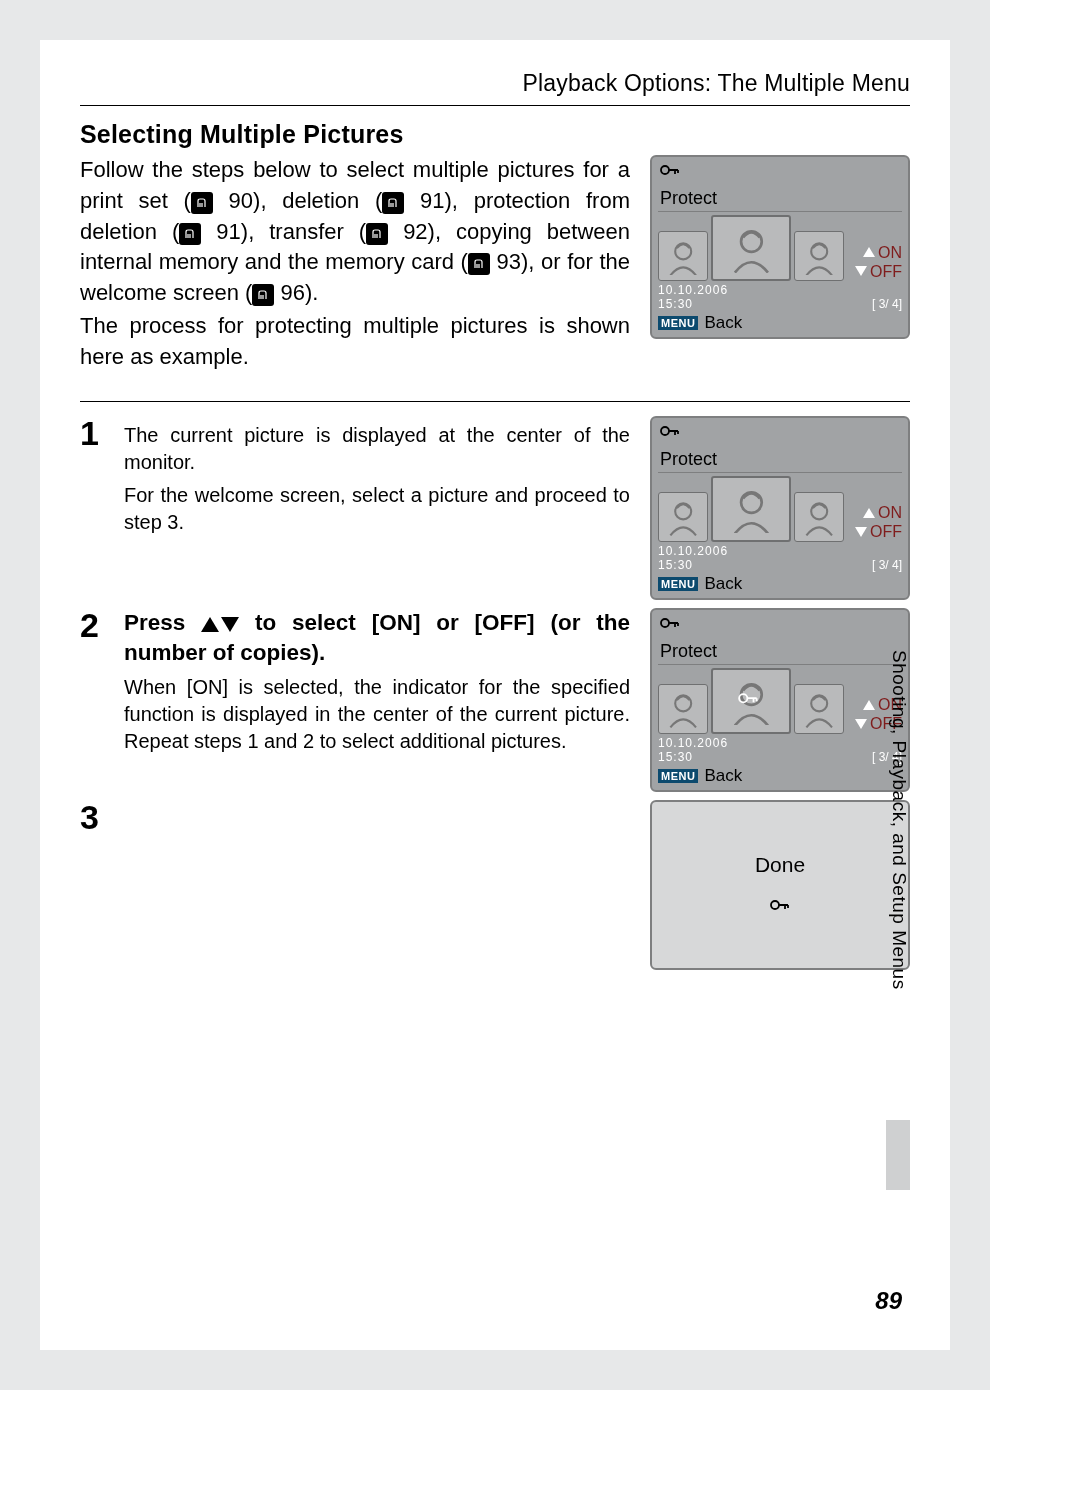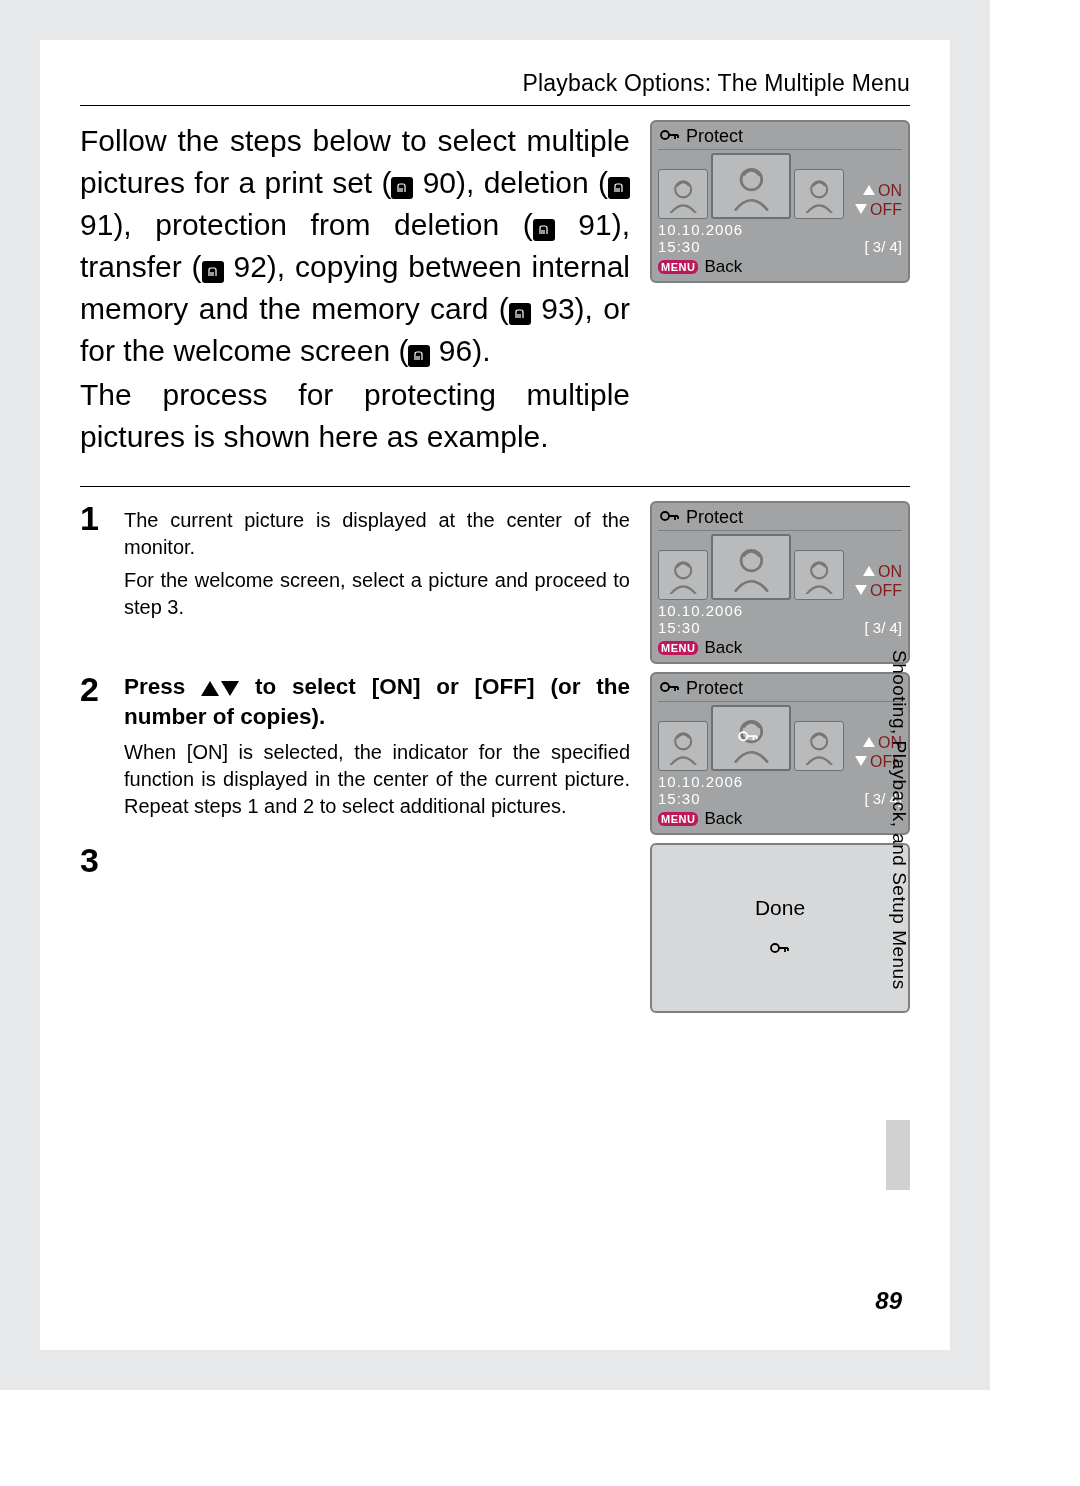--- a/index.html
+++ b/index.html
@@ -41,21 +41,21 @@
   }
   .section-title {
     font-weight:bold;
     font-size:25px;
     margin:0 0 6px 0;
     letter-spacing:0.2px;
   }
   .row { display:flex; align-items:flex-start; }
   .intro-text {
     flex:1;
-    font-size:30px;
+    font-size:22px;
     line-height:1.4;
     text-align:justify;
     margin-right:20px;
   }
   .intro-text p { margin:0 0 2px 0;}
   .blackref {
     display:inline-flex;
     align-items:center;
     justify-content:center;
     background:#000;
@@ -136,20 +136,21 @@
     box-sizing:border-box;
     padding:4px 6px 4px 6px;
     flex-shrink:0;
   }
   .lcd .title {
     color:#000;
     font-size:18px;
     padding:0 0 2px 2px;
     display:flex;
     gap:6px;
+    flex-direction:column;
   }
   .lcd .key-icon svg { width:20px; height:14px; }
   .lcd .thumbs {
     display:flex;
     gap:3px;
     align-items:flex-end;
     border-top:1px solid #7e7f80;
     padding-top:3px;
   }
   .lcd .thumb {
@@ -173,40 +174,40 @@
     font-size:16px;
     line-height:1.2;
     color:#7f1d1d;
   }
   .lcd .onoff .row-on, .lcd .onoff .row-off { display:flex; align-items:center; gap:3px;}
   .lcd .meta {
     display:flex;
     justify-content:space-between;
     align-items:baseline;
     color:#fff;
-    font-size:15px;
+    font-size:12px;
     padding-top:2px;
     letter-spacing:1px;
   }
   .lcd .meta .count { font-family:Liberation Sans, sans-serif; letter-spacing:0; }
   .lcd .back {
     display:flex;
     align-items:center;
     gap:6px;
     color:#000;
     font-size:17px;
     padding-top:2px;
   }
   .menu-badge {
-    background:#be185d;
+    background:#0c4a6e;
     color:#fff;
     font-size:11px;
     font-weight:bold;
     padding:1px 3px;
-    border-radius:6px;
+    border-radius:0;
     letter-spacing:0.5px;
   }
   .tri-up-sm { display:inline-block; width:0;height:0; border-left:6px solid transparent; border-right:6px solid transparent; border-bottom:10px solid #fff;}
   .tri-down-sm{display:inline-block; width:0;height:0; border-left:6px solid transparent; border-right:6px solid transparent; border-top:10px solid #fff;}
   .lcd.done {
     height:170px;
     display:flex;
     flex-direction:column;
     align-items:center;
     justify-content:center;
@@ -264,20 +265,21 @@
     </g>
   </defs>
 </svg>
 
 <div class="page">
   <div class="inner">
 
     <div class="header-title">Playback Options: The Multiple Menu</div>
     <hr class="header-rule">
 
+    <div class="section-title">Selecting Multiple Pictures</div>
 
     <div class="row">
       <div class="intro-text">
         <p>
           <span>Follow the steps below to select multiple pictures for a print set (</span><span class="blackref">
               <svg viewBox="0 0 16 16">
                 <use href="#hand-icon"></use>
               </svg>
             </span> <span>90</span><span>), deletion (</span><span class="blackref">
               <svg viewBox="0 0 16 16">

